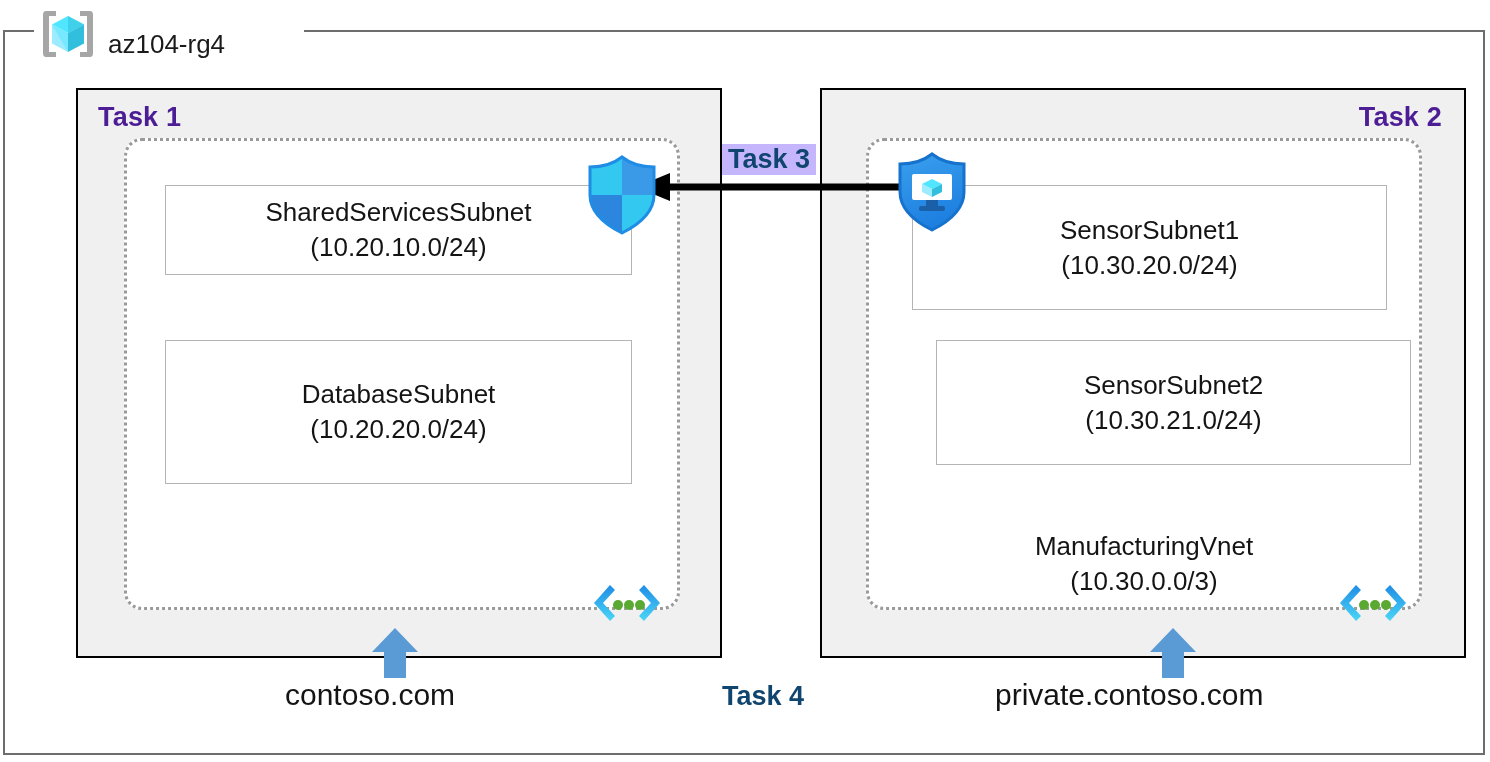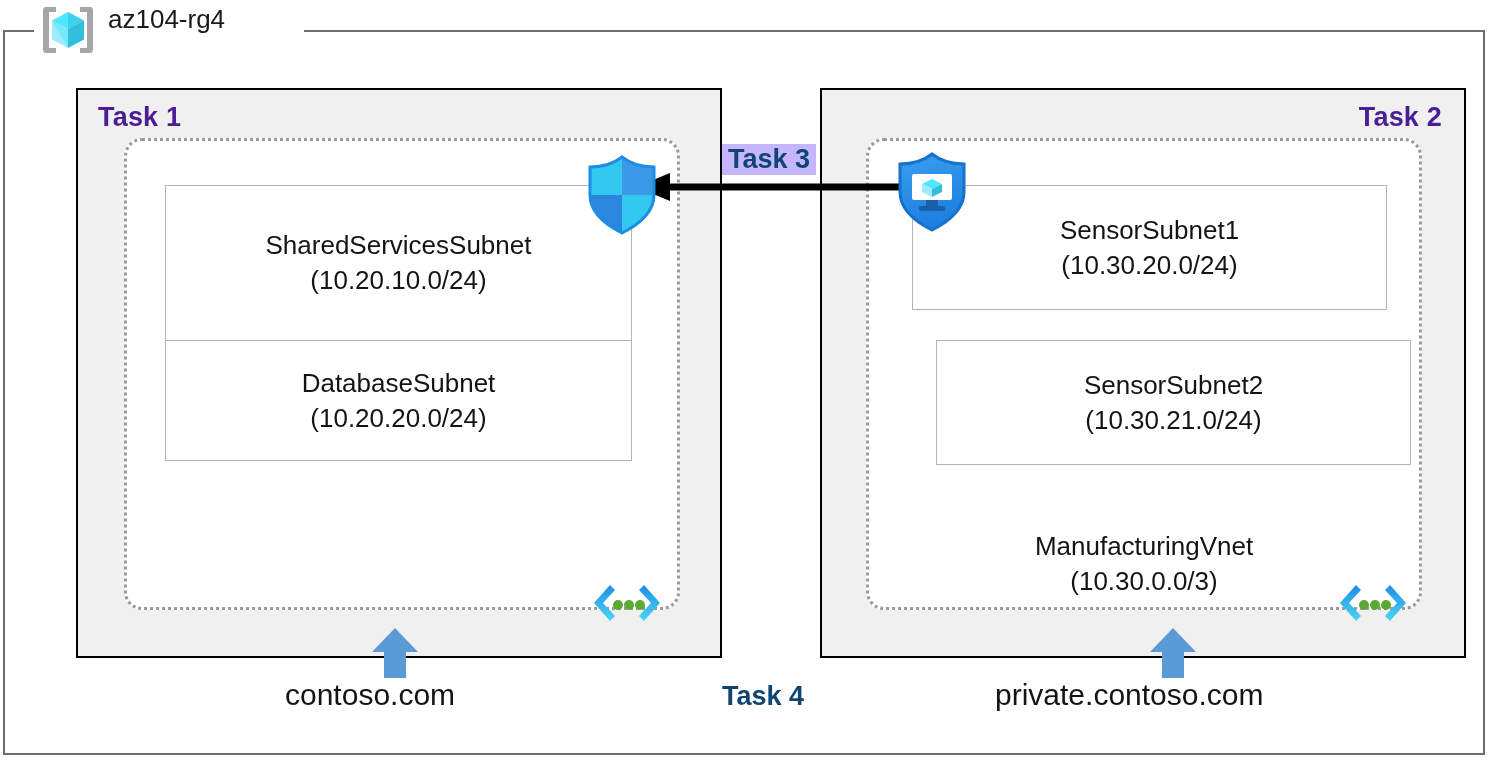--- a/index.html
+++ b/index.html
@@ -39,21 +39,21 @@
     height: 64px;
     background: #ffffff;
     z-index: 3;
   }
   .rg-title-wrap {
     position: absolute;
     left: 40px;
     top: 4px;
     height: 56px;
     display: flex;
-    align-items: flex-start;
+    align-items: flex-end;
     gap: 12px;
     z-index: 4;
   }
   .rg-title-text {
     font-size: 26px;
     color: #1a1a1a;
     white-space: nowrap;
   }
 
   
@@ -108,22 +108,22 @@
     align-items: center;
     justify-content: center;
   }
   .subnet-name, .subnet-cidr, .vnet-name, .vnet-cidr {
     font-size: 26px;
     color: #141414;
     line-height: 1.33;
     white-space: nowrap;
   }
 
-  #subnet-shared   { left: 165px;  top: 185px; width: 467px; height: 156px; }
-  #subnet-database { left: 165px;  top: 340px; width: 467px; height: 121px; }
+  #subnet-shared   { left: 165px;  top: 185px; width: 467px; height: 90px; }
+  #subnet-database { left: 165px;  top: 340px; width: 467px; height: 144px; }
   #subnet-sensor1  { left: 912px;  top: 185px; width: 475px; height: 125px; text-align: center; }
   #subnet-sensor2  { left: 912px;  top: 340px; width: 475px; height: 125px; margin-left: 24px; }
 
   
   .vnet-caption {
     position: absolute;
     text-align: center;
     line-height: 1.33;
   }
   #vnet-caption-core { left: 124px; top: 515px; width: 556px; }

